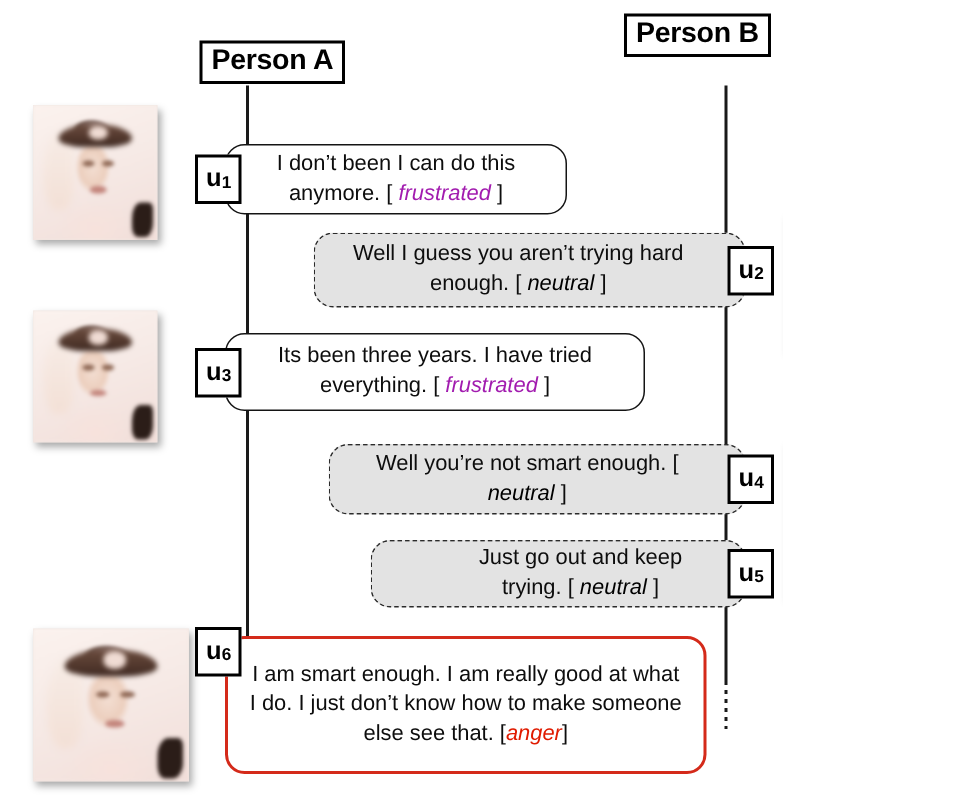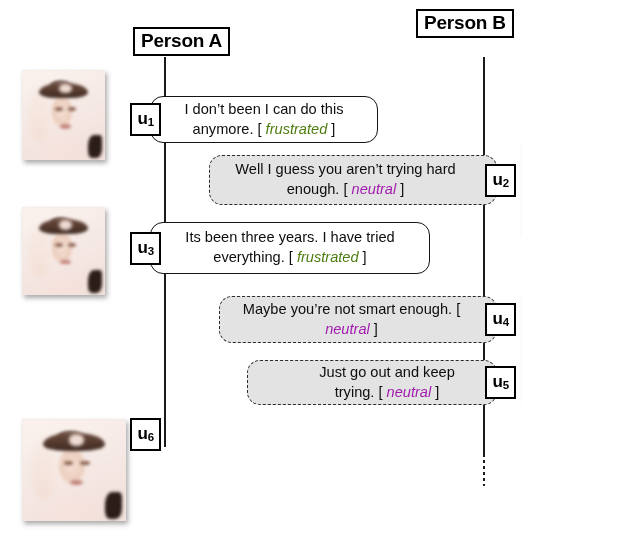--- a/index.html
+++ b/index.html
@@ -222,22 +222,22 @@
   }
   .bubble-red {
     border: 2.1px solid #d42a1a;
     background: #ffffff;
   }
   .bubble .txt { padding: 0 11px; }
 
   .emo {
     font-style: italic;
   }
-  .emo-frustrated { color: #4d7c0f; }
-  .emo-neutral { color: #a21caf; font-style: italic; }
+  .emo-frustrated { color: #a21caf; }
+  .emo-neutral { color: #000000; font-style: italic; }
   .emo-anger { color: #e01b00; }
 
   
   .utag {
     position: absolute;
     box-sizing: border-box;
     border: 2.2px solid #000000;
     background: #ffffff;
     z-index: 7;
     display: flex;
@@ -361,36 +361,41 @@
       <span>Its been three years. I have tried everything. [ </span><span class="emo emo-frustrated">frustrated</span><span> ]</span>
     </div>
   </div>
   <div class="utag" style="left:130px; top:232px; width:31px; height:33px;">
     <span>u</span>
       <sub>3</sub>
   </div>
 
   <div class="bubble bubble-dashed" style="left:219px; top:296px; width:278px; height:47px;">
     <div class="txt" style="padding-right:24px;">
-      <span>Maybe you’re not smart enough. [ </span><span class="emo emo-neutral">neutral</span><span> ]</span>
+      <span>Well you’re not smart enough. [ </span><span class="emo emo-neutral">neutral</span><span> ]</span>
     </div>
   </div>
   <div class="utag" style="left:485px; top:303px; width:31px; height:33px;">
     <span>u</span>
       <sub>4</sub>
   </div>
 
   <div class="bubble bubble-dashed" style="left:247px; top:360px; width:250px; height:45px;">
     <div class="txt" style="padding-right:24px;margin-left:43px;">
       <span>Just go out and keep trying. [ </span><span class="emo emo-neutral">neutral</span><span> ]</span>
     </div>
   </div>
   <div class="utag" style="left:485px; top:366px; width:31px; height:33px;">
     <span>u</span>
       <sub>5</sub>
   </div>
 
+  <div class="bubble bubble-red" style="left:150px; top:424px; width:321px; height:92px;">
+    <div class="txt" style="padding:0 14px;">
+      <span>I am smart enough. I am really good at what I do. I just don’t know how to make someone else see that. [</span><span class="emo emo-anger">anger</span><span>]</span>
+    </div>
+  </div>
   <div class="utag" style="left:130px; top:418px; width:31px; height:33px;">
     <span>u</span>
       <sub>6</sub>
   </div>
 
 </div>
 
 </body></html>

